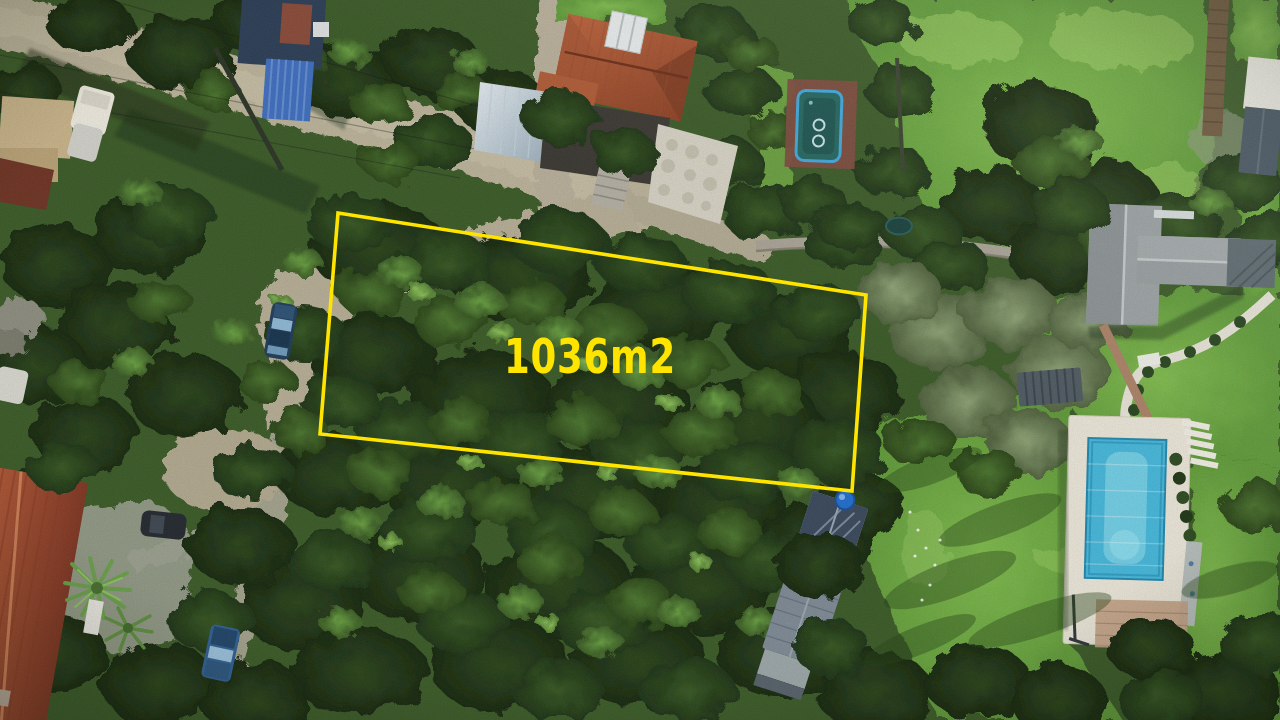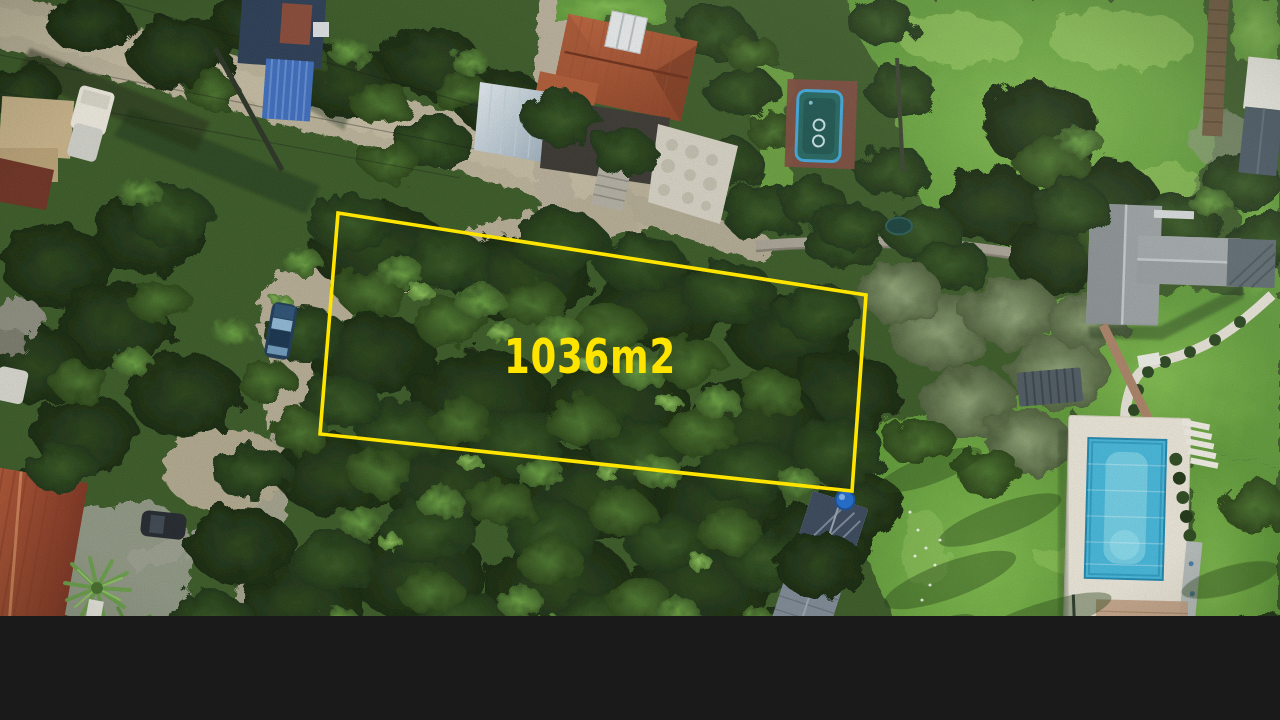--- a/index.html
+++ b/index.html
@@ -1,16 +1,16 @@
 <!DOCTYPE html>
 <html><head>
 <meta charset="utf-8">
 <style>
   html,body{margin:0;padding:0;background:#1a1a1a;}
-  .stage{position:relative;width:1280px;height:616px;overflow:hidden;background:#3c5c26;}
+  .stage{position:relative;width:1280px;height:720px;overflow:hidden;background:#3c5c26;}
   .stage svg{display:block;width:1280px;height:720px;}
   .area-label{
     font-family:"DejaVu Sans","Liberation Sans",sans-serif;
     font-weight:700;
     font-size:48px;
     fill:#ffe400;
     letter-spacing:1px;
   }
   .parcel{fill:none;stroke:#ffe400;stroke-width:3.6;stroke-linejoin:miter;}
 </style>

